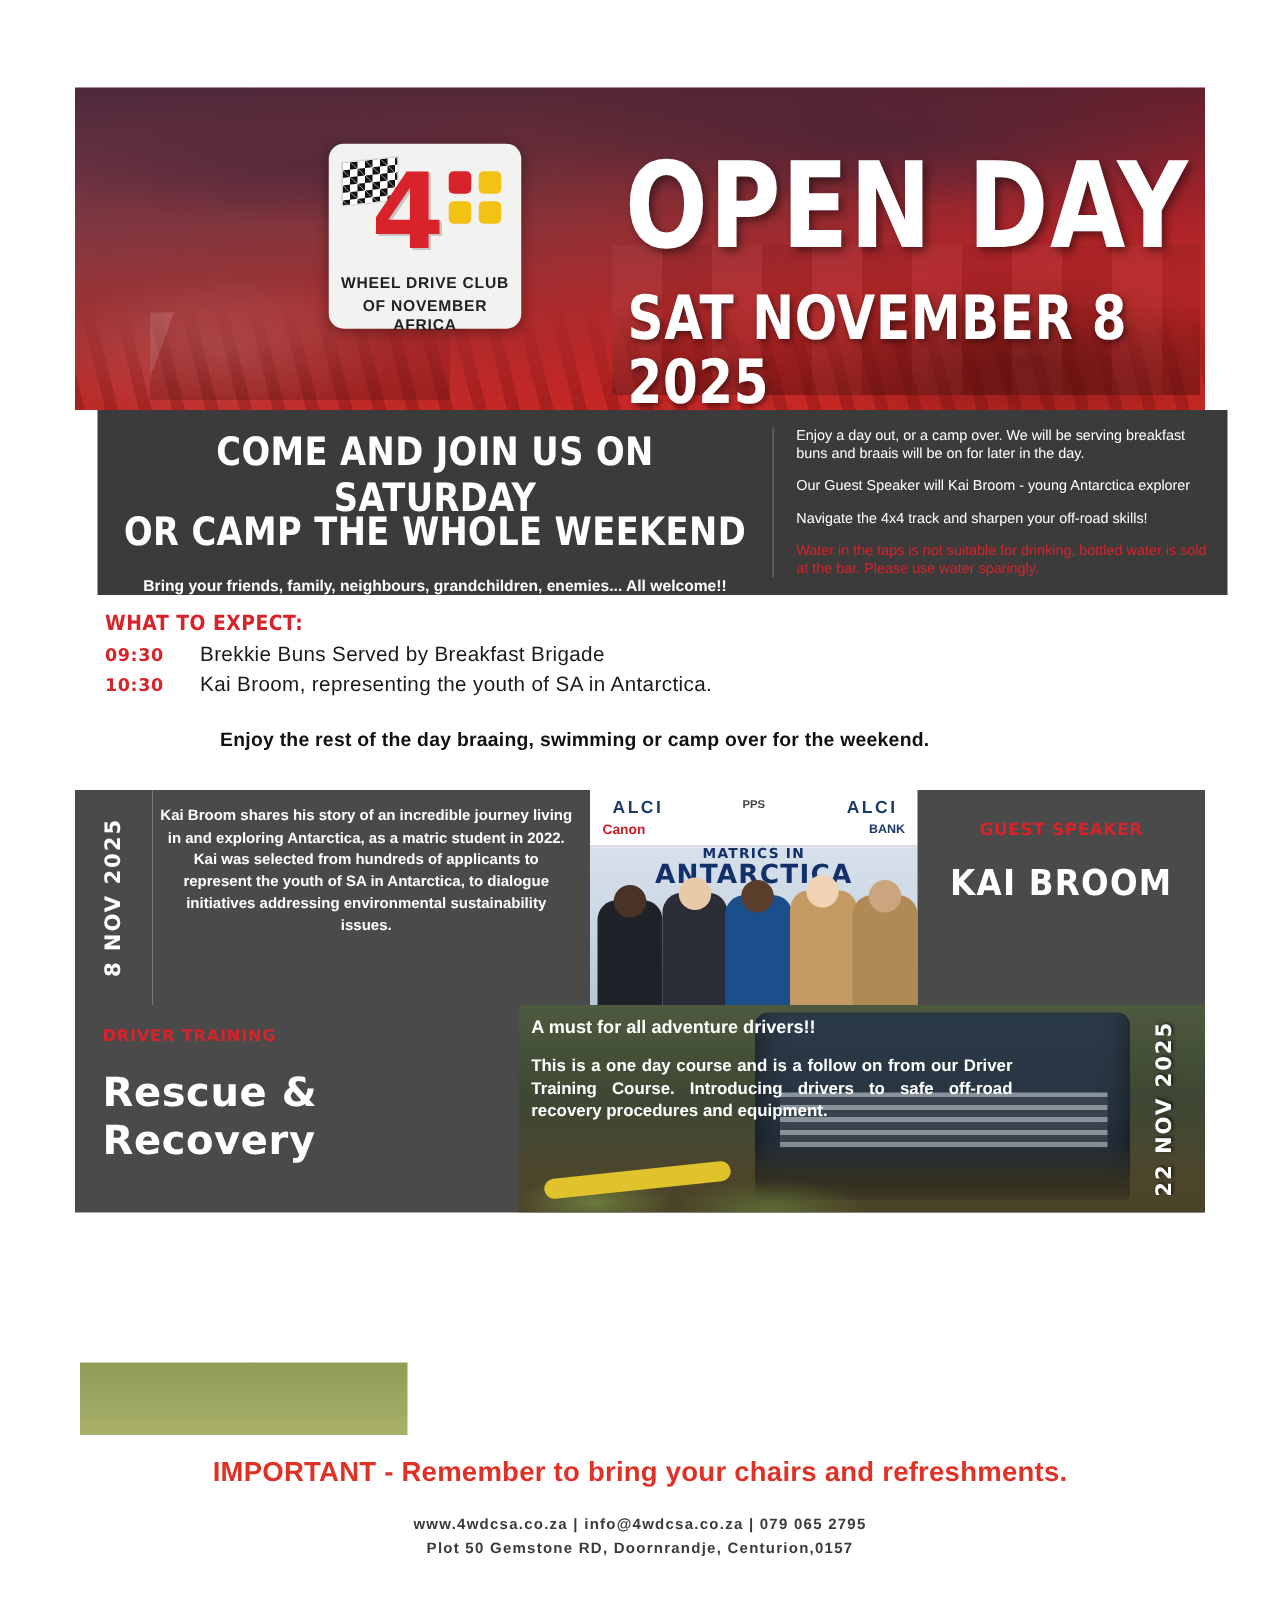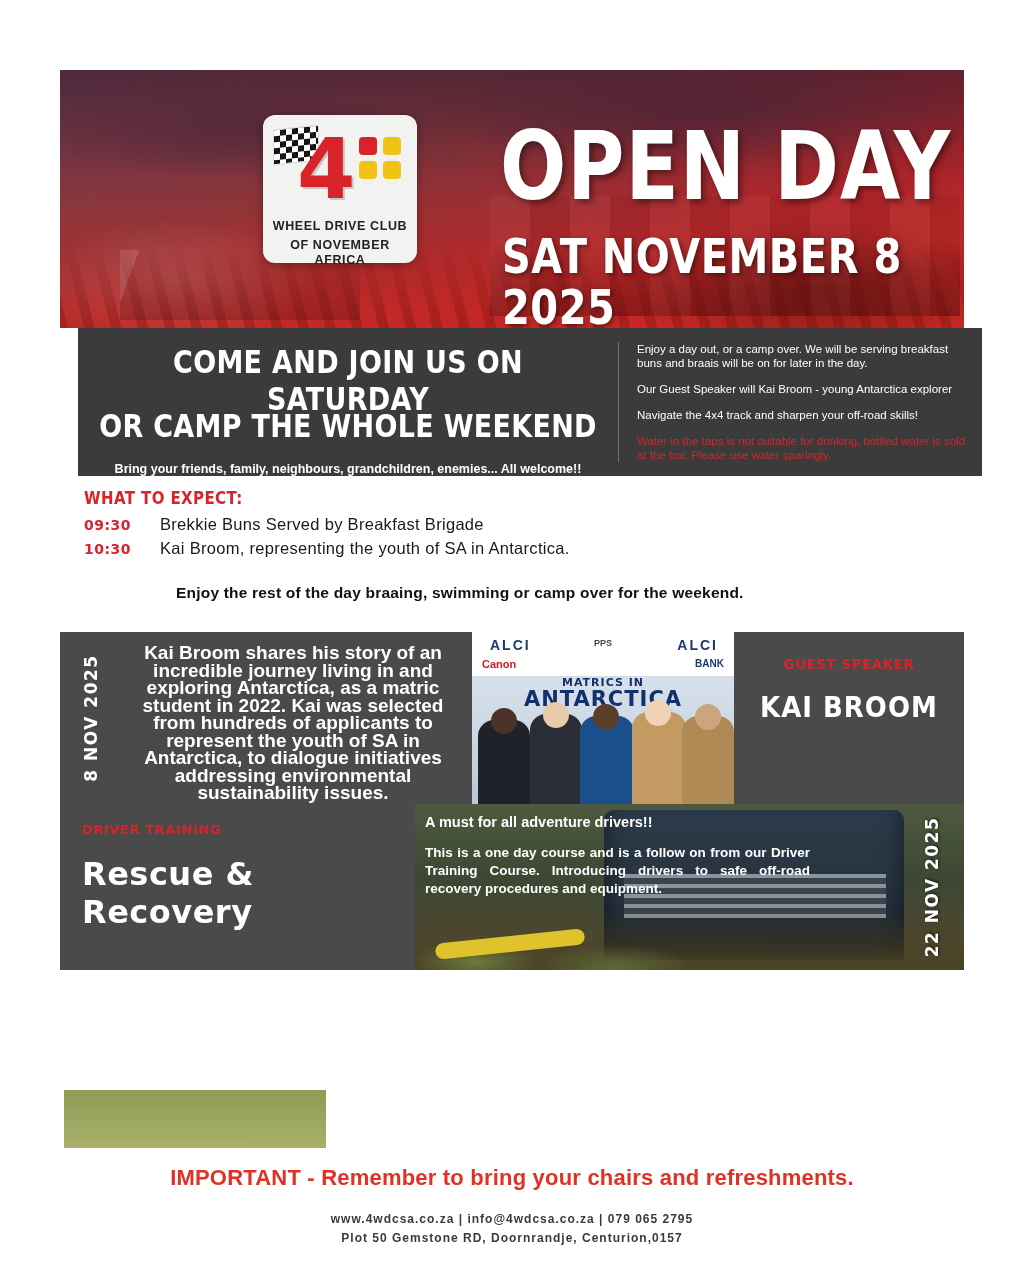--- a/index.html
+++ b/index.html
@@ -186,21 +186,21 @@
     position: absolute; left: 50%; top: 50%;
     transform: translate(-50%,-50%) rotate(180deg);
     writing-mode: vertical-rl;
     font-family: "DejaVu Sans", sans-serif;
     font-weight: 700; font-size: 17px; letter-spacing: 1.5px; color: #fff;
     white-space: nowrap;
   }
   .kai-story {
     width: 350px; background: #4a4a4a;
     padding: 12px 14px 0 6px;
-    font-weight: 700; font-size: 19px; line-height: 17.5px;
+    font-weight: 700; font-size: 12px; line-height: 17.5px;
     color: #ffffff; text-align: center;
   }
   .kai-photo {
     width: 262px; position: relative; overflow: hidden;
     background: linear-gradient(to bottom, #dfe7ef 0%, #cdd9e6 55%, #b9c7d6 100%);
   }
   .alci-banner {
     position: absolute; left: 0; right: 0; top: 0; height: 46px;
     background: #ffffff;
     border-bottom: 2px solid #d8dde3;

